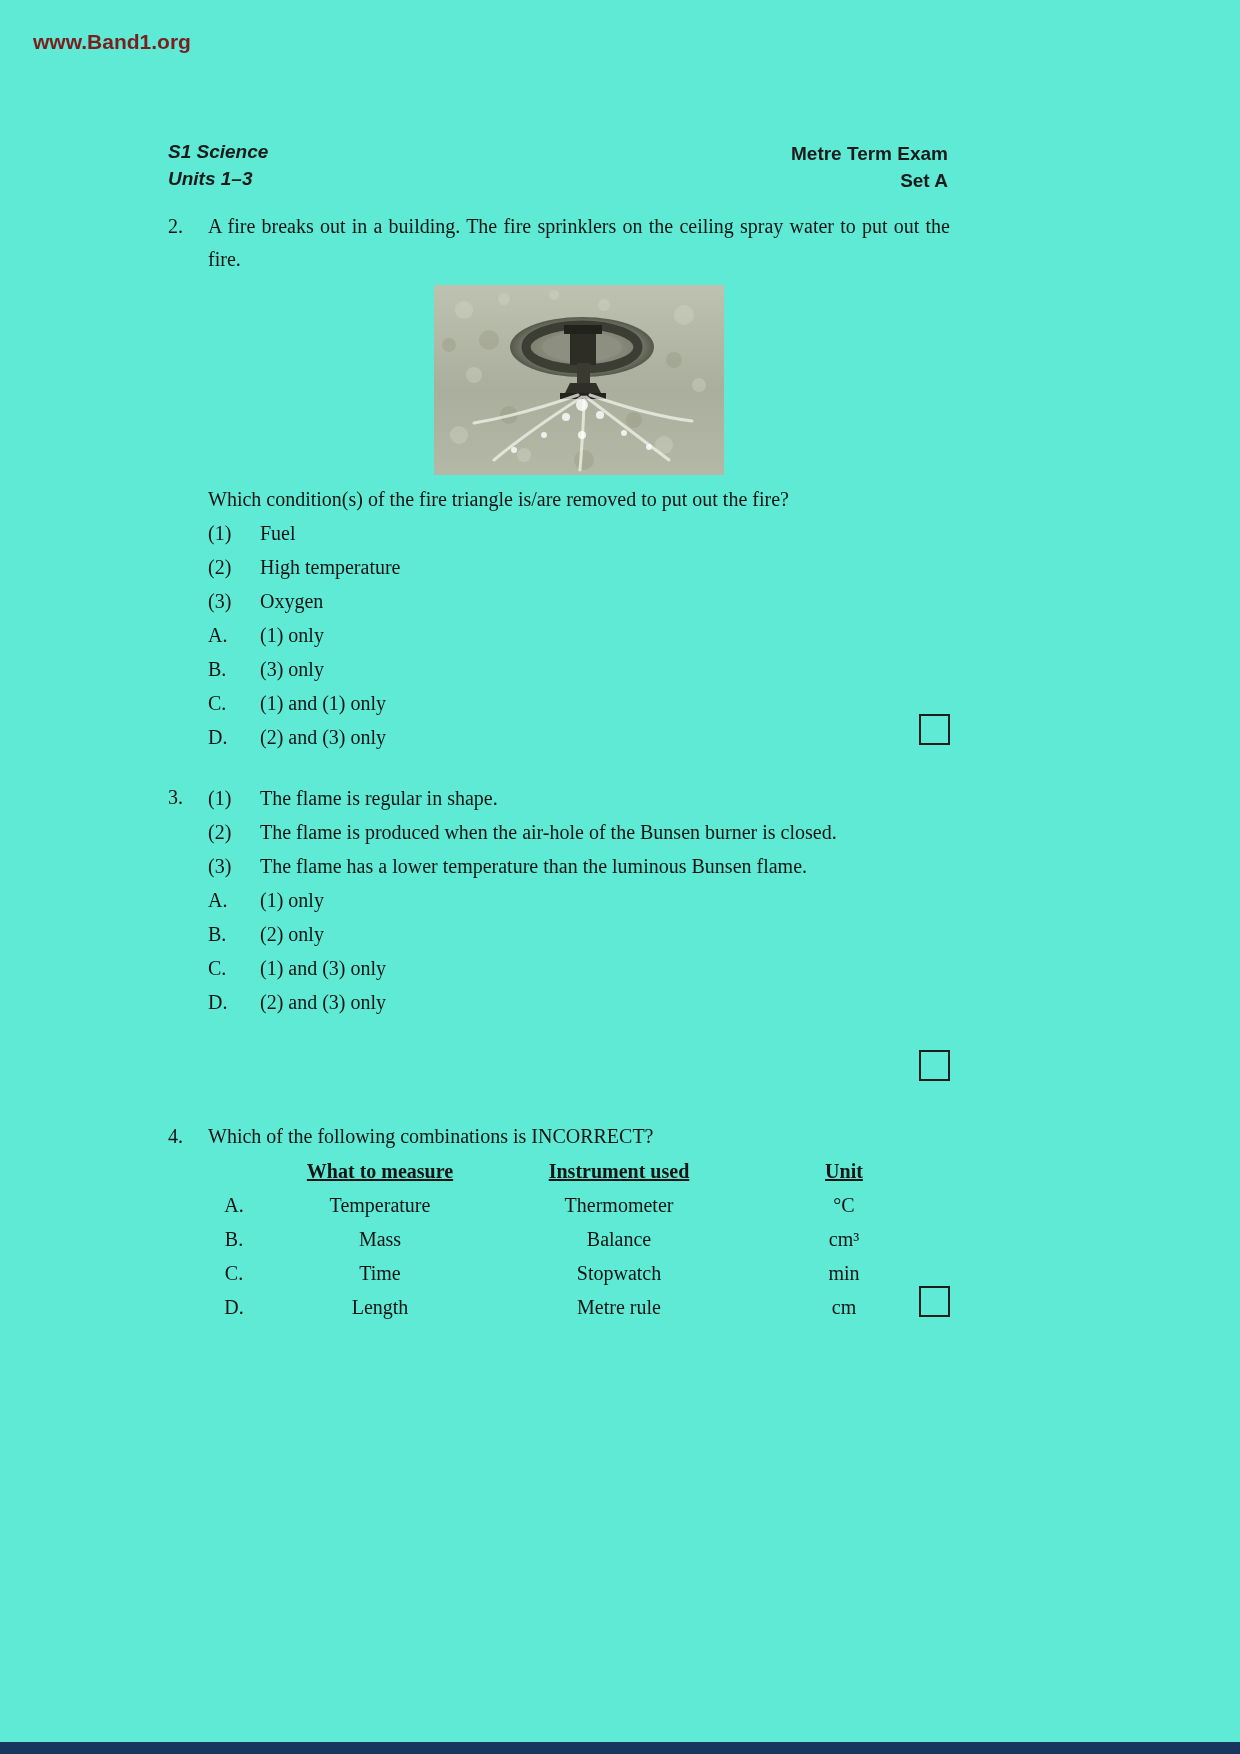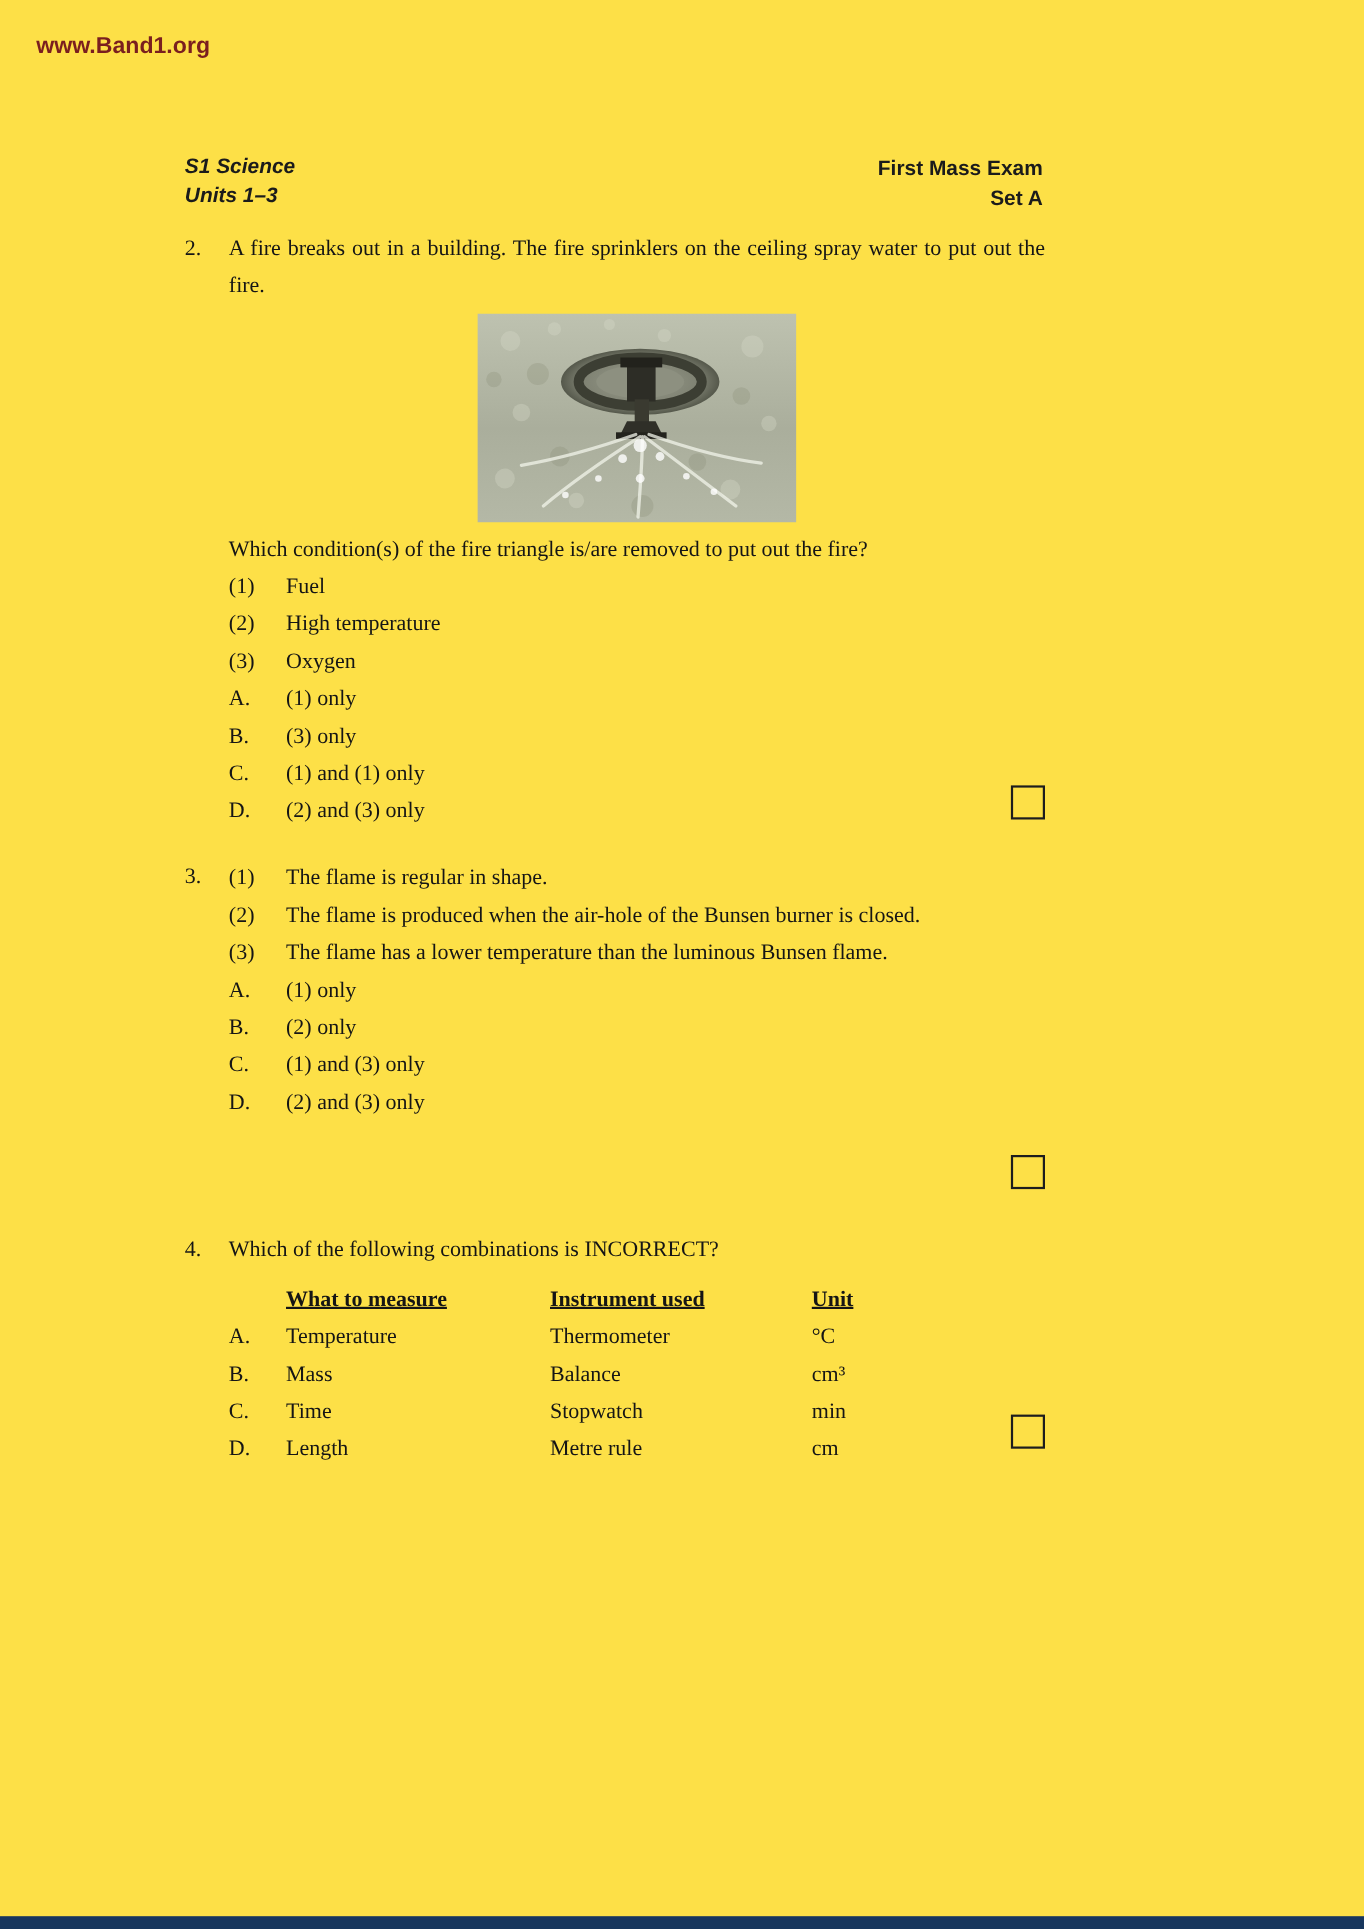--- a/index.html
+++ b/index.html
@@ -1,18 +1,18 @@
 <!DOCTYPE html>
 <html><head>
 <meta charset="utf-8">
 <style>
   html,body { margin:0; padding:0; background:#e8e8e8; }
   .page {
     position:relative; width:1240px; height:1754px; margin:0 auto;
-    background:#fde047; overflow:hidden; color:#151515;
+    background:#5eead4; overflow:hidden; color:#151515;
     font-family:"Liberation Serif", serif;
   }
   .watermark {
     position:absolute; left:33px; top:30px;
     font-family:"Liberation Sans", sans-serif;
     font-size:21px; font-weight:600; color:#7a1f1f;
   }
   .hdr-left {
     position:absolute; left:168px; top:138px;
     font-family:"Liberation Sans", sans-serif;
@@ -29,21 +29,21 @@
   .q4 { top:1120px; }
   .qnum { width:40px; font-size:20px; line-height:33px; flex:none; }
   .qbody { flex:1; font-size:20px; line-height:33px; }
   .stem { margin:0; text-align:justify; }
   .photo-wrap { width:290px; height:190px; margin:9px auto 6px auto; }
   .photo-wrap svg { display:block; width:290px; height:190px; }
   .qline { margin:7px 0 0 0; line-height:34px; }
   .row { display:flex; line-height:34px; }
   .rlabel { width:52px; flex:none; }
   .rtext { flex:1; }
-  .tbl { margin-top:11px; }
+  .tbl { margin-top:1px;text-align:center; }
   .trow { display:flex; line-height:34px; }
   .tc1 { width:52px;  flex:none; }
   .tc2 { width:240px; flex:none; }
   .tc3 { width:238px; flex:none; }
   .tc4 { flex:1; }
   .thead { font-weight:bold; text-decoration:underline; }
   .ansbox {
     position:absolute; left:919px; width:27px; height:27px;
     border:2px solid #1d1d1d; background:transparent;
   }
@@ -61,21 +61,21 @@
 <div class="page">
 
   <div class="watermark">www.Band1.org</div>
 
   <div class="hdr-left">
     <div>S1 Science</div>
     <div>Units 1–3</div>
   </div>
 
   <div class="hdr-right">
-    <div>First Mass Exam</div>
+    <div>Metre Term Exam</div>
     <div>Set A</div>
   </div>
 
   <section class="q q2">
     <div class="qnum">2.</div>
     <div class="qbody">
       <p class="stem">A fire breaks out in a building. The fire sprinklers on the ceiling spray water to put out the fire.</p>
 
       <div class="photo-wrap">
         <svg viewBox="0 0 290 190" xmlns="http://www.w3.org/2000/svg">

